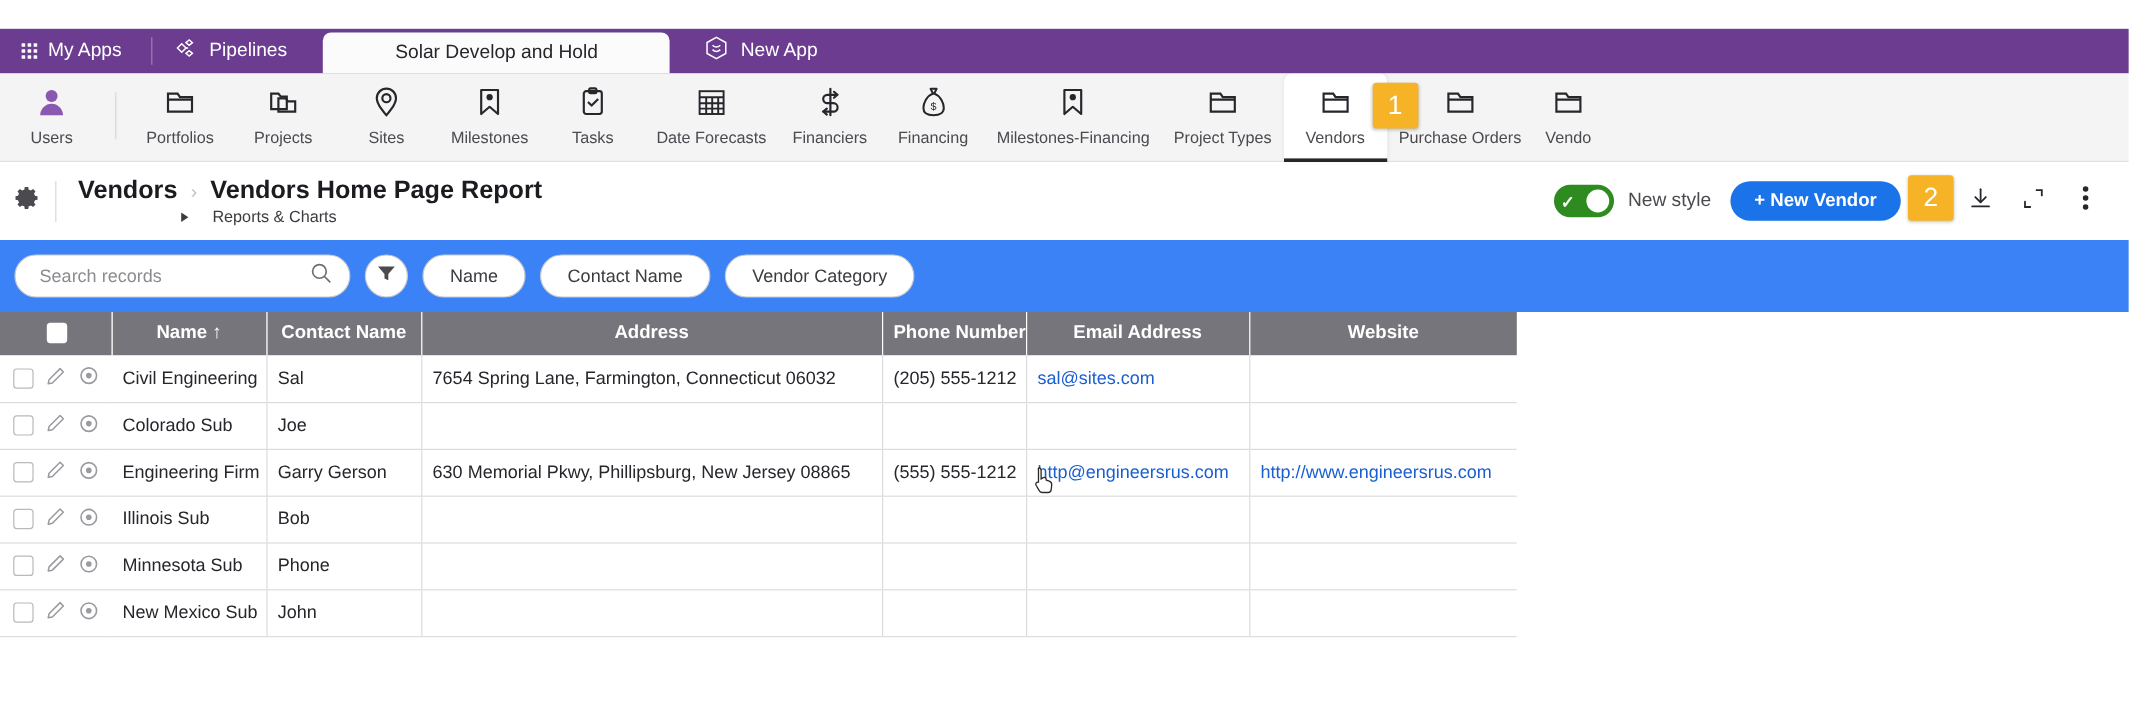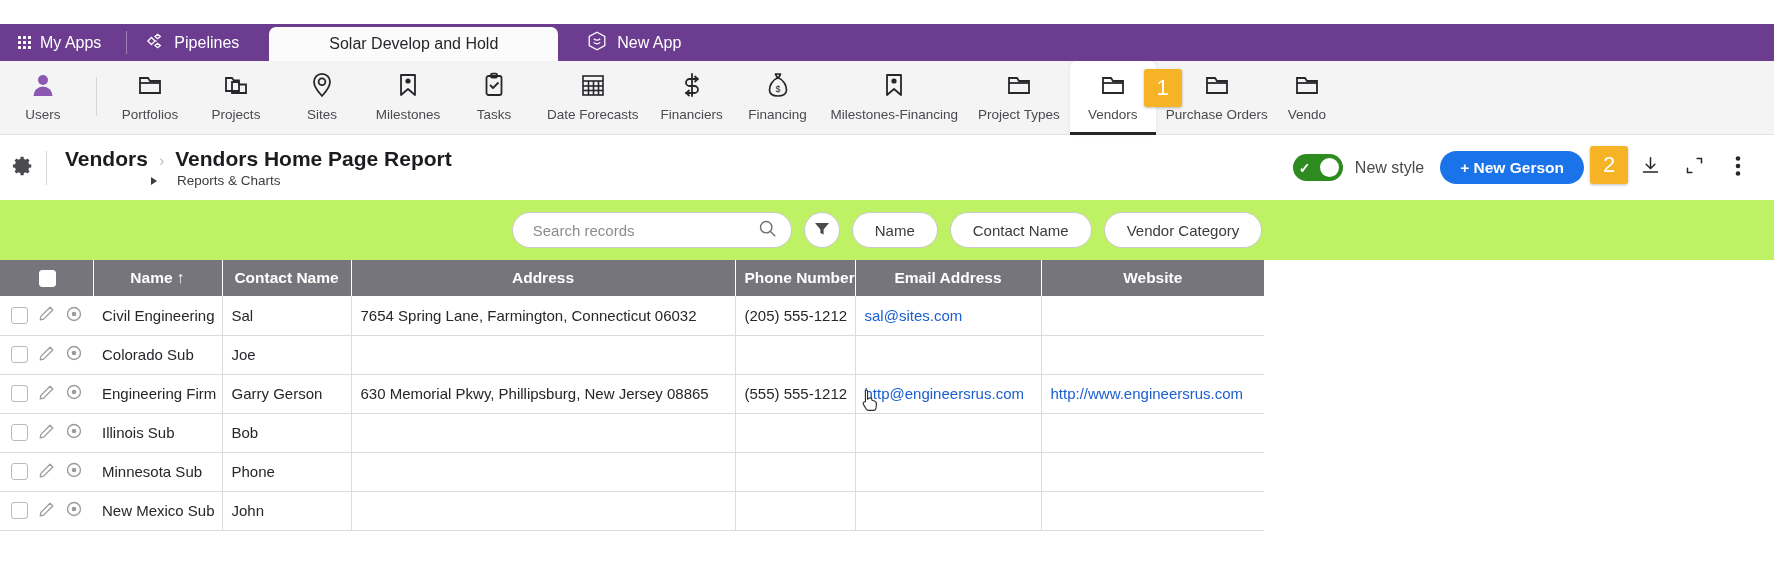--- a/index.html
+++ b/index.html
@@ -171,22 +171,21 @@
     cursor:pointer;
   }
 
   
   .filterbar {
     height: 60px;
     display: flex;
     align-items: center;
     gap: 12px;
     padding: 0 12px;
-    background: #bef264;
-    justify-content: center;
+    background: #3b82f6;
   }
   .search-box {
     width: 280px; height: 36px;
     border: 1px solid #c9c9cd; border-radius: 18px;
     display: flex; align-items: center;
     padding: 0 14px 0 18px;
     background:#fff;
   }
   .search-box input {
     border:none; outline:none; flex:1; font-size:15px;
@@ -485,21 +484,21 @@
       <span>Reports &amp; Charts</span>
     </div>
   </div>
 
   <div class="hdr-right">
     <div class="toggle">
       <span class="chk">✓</span>
       <span class="knob"></span>
     </div>
     <span class="newstyle-label">New style</span>
-    <button class="btn-primary">+ New Gerson</button>
+    <button class="btn-primary">+ New Vendor</button>
 
     <div style="position:relative; display:flex; align-items:center;">
       <div class="badge-num" style="top:-2px; left:6px;">2</div>
       <div class="icon-btn">
         <span>
           <svg width="20" height="20" viewBox="0 0 24 24" fill="none" stroke="#26262b" stroke-width="1.7">
             <circle cx="18" cy="5" r="2.6"></circle>
               <circle cx="6" cy="12" r="2.6"></circle>
               <circle cx="18" cy="19" r="2.6"></circle>
             <path d="M8.4 10.8 L15.6 6.4"></path>

